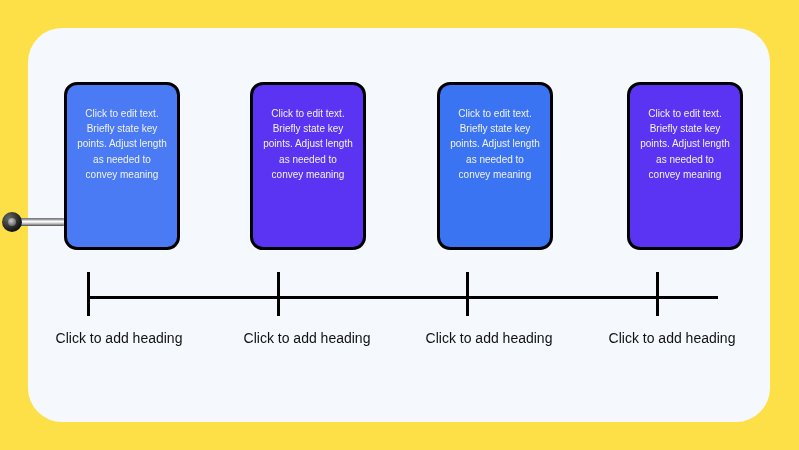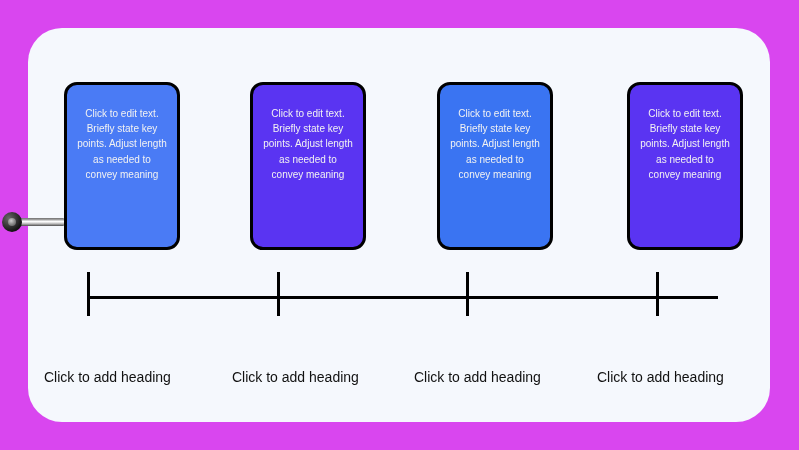--- a/index.html
+++ b/index.html
@@ -115,36 +115,37 @@
     background: #000000;
   }
   #tick-0 { left: 87px; }
   #tick-1 { left: 277px; }
   #tick-2 { left: 466px; }
   #tick-3 { left: 656px; }
 
   
   .heading {
     position: absolute;
-    top: 367px;
+    top: 328px;
     width: 150px;
+    text-align: center;
     color: #111111;
     font-size: 14px;
     line-height: 21px;
     font-family: "Liberation Sans", sans-serif;
   }
   #heading-0 { left: 44px; }
   #heading-1 { left: 232px; }
   #heading-2 { left: 414px; }
   #heading-3 { left: 597px; }
 </style>
 </head>
 <body>
 
-<div id="slide" style="background: #d946ef;">
+<div id="slide" style="background: #fde047;">
 
   <div id="panel" style="background: rgb(245, 248, 253);"></div>
 
   <div id="pin">
     <div class="rod"></div>
     <div class="head">
       <div class="head-inner"></div>
     </div>
   </div>
 

